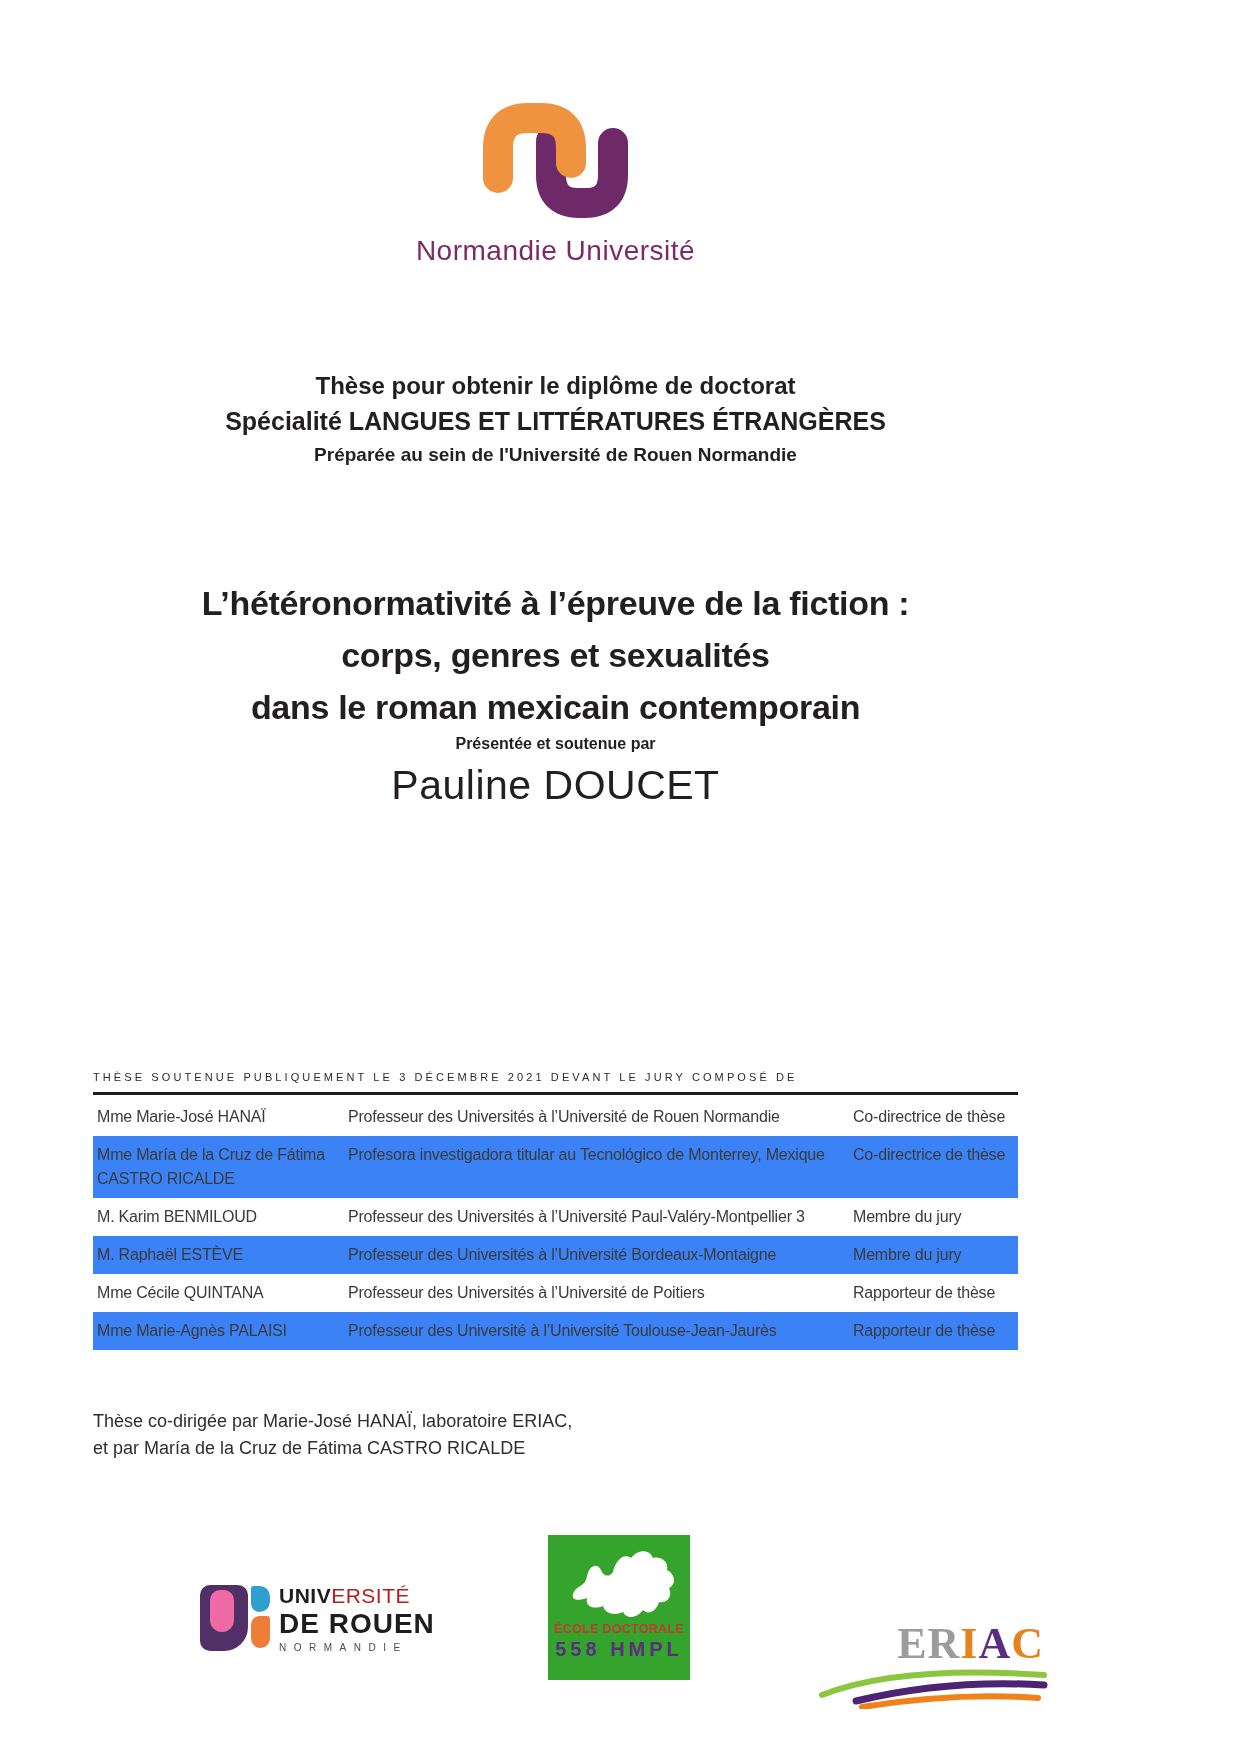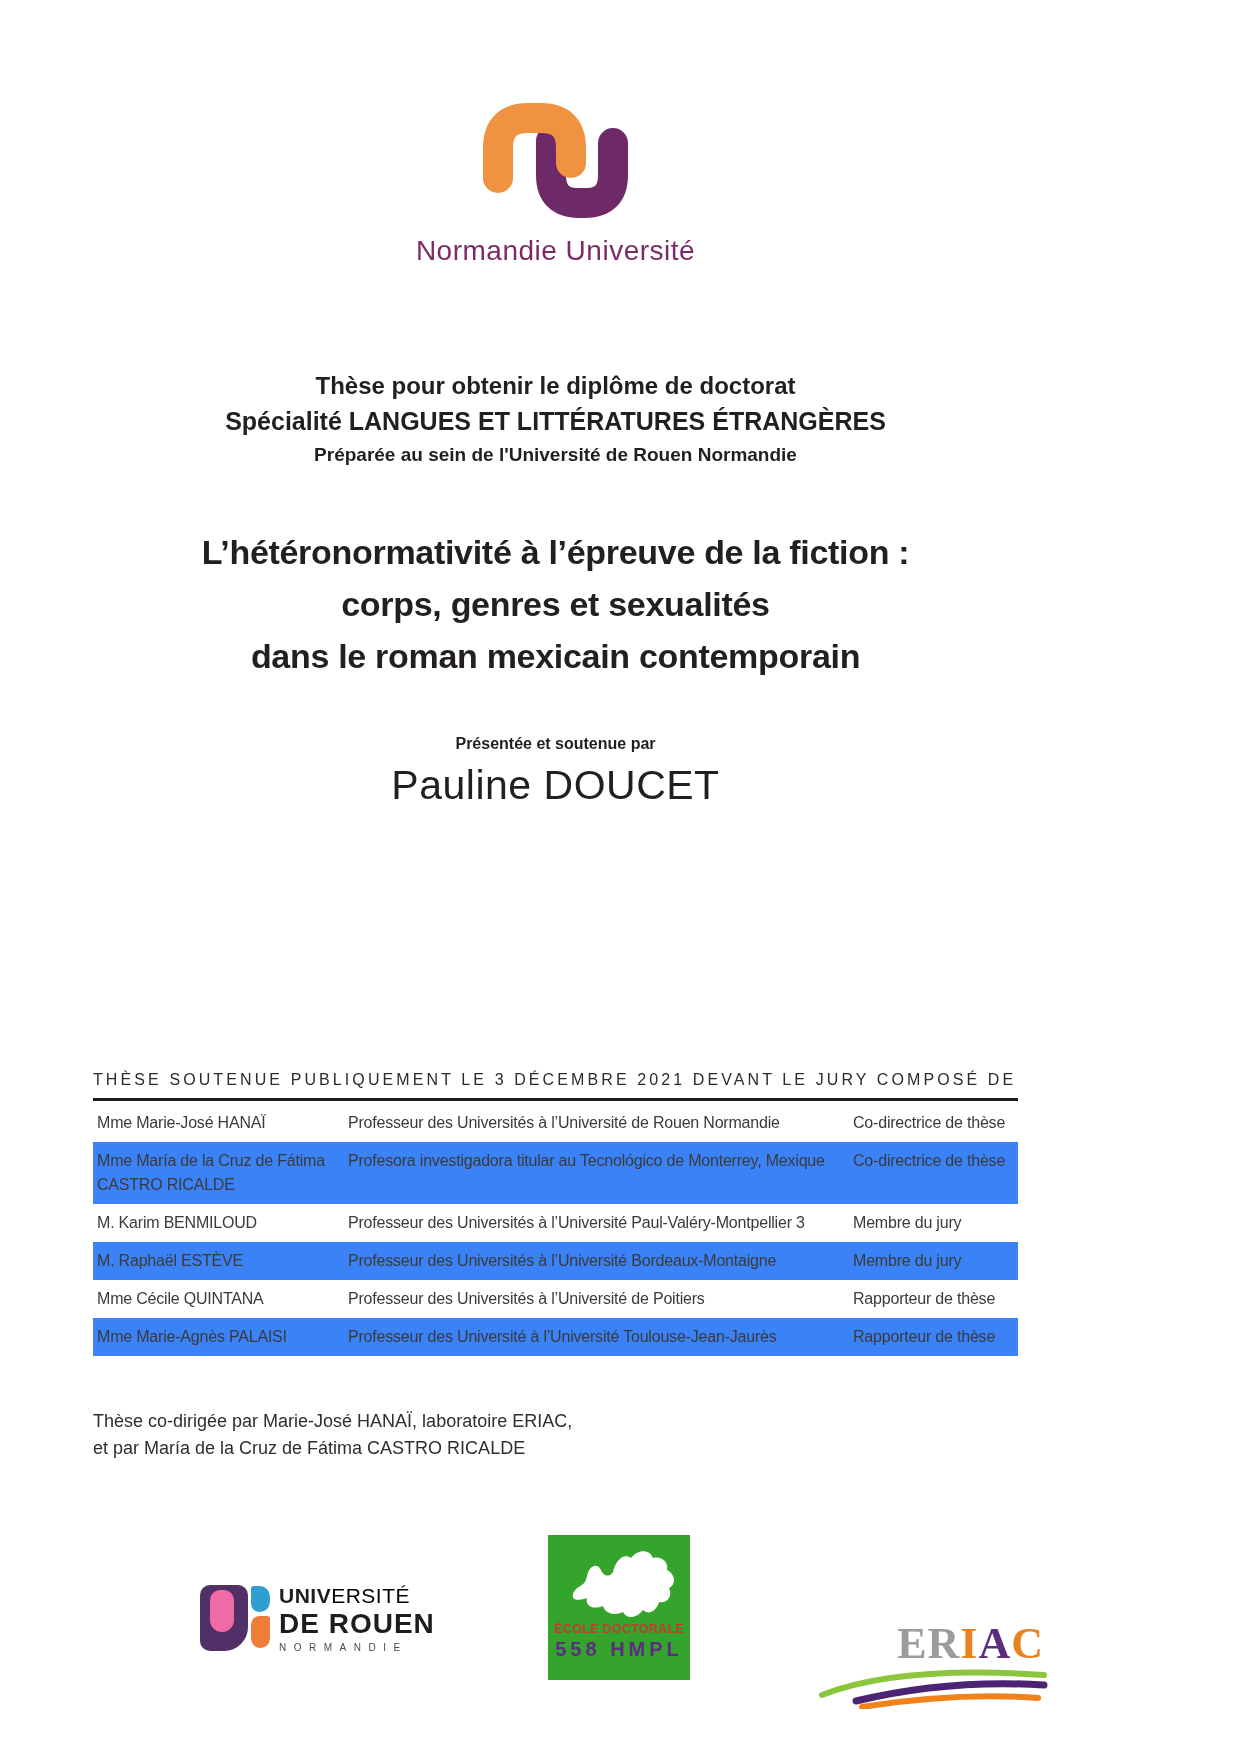--- a/index.html
+++ b/index.html
@@ -14,50 +14,50 @@
   .nu-mark {width:150px; height:126px; display:inline-block;}
   .brand-word {margin-top:2px; font-size:28px; font-weight:normal; color:#7d2b67; letter-spacing:0.5px;}
 
   
   .header-block {top:372px; text-align:center; font-weight:bold;}
   .h-line1 {font-size:24px;}
   .h-line2 {font-size:25px; margin-top:7px;}
   .h-line3 {font-size:19px; margin-top:8px;}
 
   
-  .title-block {top:526px; text-align:center; font-weight:bold; font-size:34px; line-height:52px; letter-spacing:-0.3px;}
+  .title-block {top:577px; text-align:center; font-weight:bold; font-size:34px; line-height:52px; letter-spacing:-0.3px;}
 
   
   .author-block {top:735px; text-align:center;}
   .a-intro {font-size:16px; font-weight:bold;}
   .a-name {font-size:41px; margin-top:9px; letter-spacing:0.5px;}
 
   
   .jury {top:1071px;}
-  .jury-heading {font-size:16px; letter-spacing:3.1px; white-space:nowrap; color:#2b2b2b;}
+  .jury-heading {font-size:11px; letter-spacing:3.1px; white-space:nowrap; color:#2b2b2b;}
   .jury-rule {border:none; border-top:3px solid #1c1c1c; margin:9px 0 0 0;}
   .jury-table {margin-top:3px; font-size:16px; color:#3a3a3a; letter-spacing:-0.2px;}
   .jrow {display:grid; grid-template-columns:255px 505px 165px; padding:7px 0; line-height:24px;}
   .jrow.alt {background:#3b82f6;}
   .jcell-name {padding-left:4px; padding-right:20px;}
   .jcell-pos  {padding-right:12px;}
 
   
   .codirection {top:1408px; font-size:18px; line-height:27px; color:#2e2e2e;}
 
   
   .rouen-logo {position:absolute; left:200px; top:1585px; display:flex; gap:9px; align-items:flex-start;}
   .ru-mark {position:relative; width:70px; height:68px; flex:0 0 auto;}
   .ru-purple {position:absolute; left:0; top:0; width:48px; height:66px; background:#503066; border-radius:10px 10px 24px 10px;}
   .ru-pink {position:absolute; left:10px; top:5px; width:24px; height:42px; background:#f06ba5; border-radius:10px 10px 12px 12px;}
   .ru-blue {position:absolute; left:51px; top:1px; width:19px; height:26px; background:#2f9fd0; border-radius:3px 11px 11px 9px;}
   .ru-orange {position:absolute; left:51px; top:31px; width:19px; height:32px; background:#ef7d3a; border-radius:9px 3px 10px 10px;}
   .ru-text {line-height:1;}
   .ru-name {font-size:21px; font-weight:bold; letter-spacing:0.5px; color:#1d1d1d;}
-  .ru-name .lite {color:#000000; font-weight:normal;}
+  .ru-name .lite {color:#b91c1c; font-weight:normal;}
   .ru-line2 {font-size:28px; font-weight:bold; letter-spacing:1px; margin-top:4px; color:#1d1d1d;}
   .ru-line3 {font-size:10px; letter-spacing:7.5px; margin-top:5px; color:#4a4a4a;}
 
   .ecole-logo {position:absolute; left:548px; top:1535px; width:142px; height:145px; background:#35a42d; text-align:center;}
   .ed-map {display:block; margin:7px auto 0 auto;}
   .ed-line1 {font-size:12.5px; font-weight:bold; color:#c23b2e; letter-spacing:0.3px; margin-top:-2px;}
   .ed-line2 {font-size:20px; font-weight:bold; color:#5b2d80; letter-spacing:4px; margin-top:2px;}
 
   .eriac-logo {position:absolute; left:818px; top:1623px; width:230px;}
   .eriac-word {text-align:right; padding-right:4px; font-family:"Liberation Serif", serif; font-size:44px; font-weight:bold; line-height:42px; letter-spacing:1px;}

